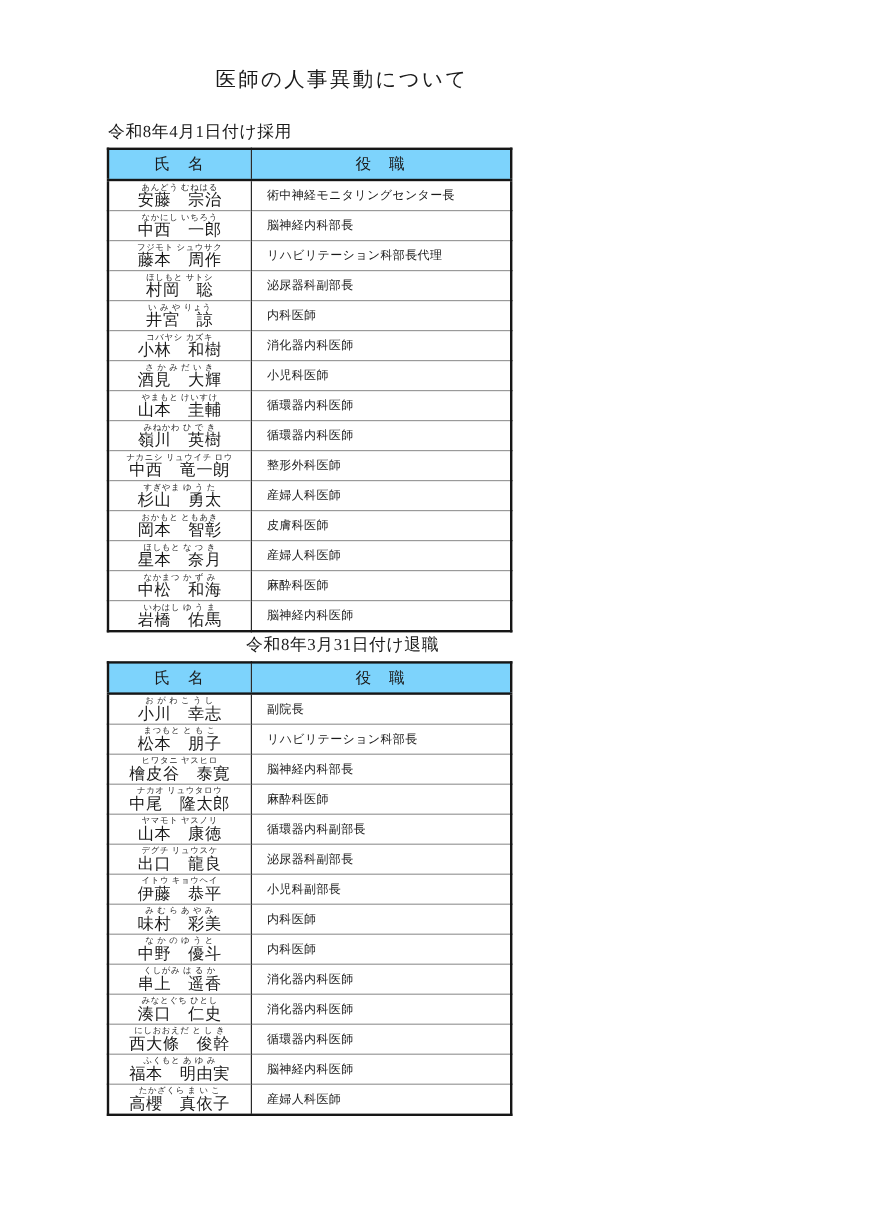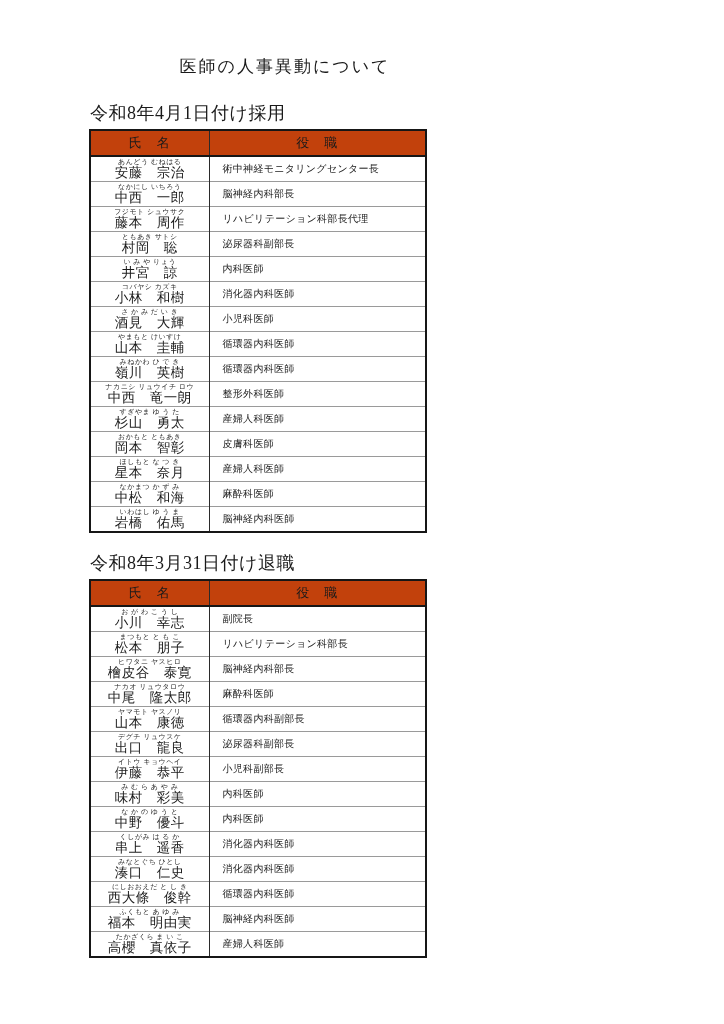--- a/index.html
+++ b/index.html
@@ -7,32 +7,32 @@
     width:724px; height:1024px; background:#ffffff; position:relative;
     font-family:"Liberation Serif","DejaVu Serif",serif; color:#1a1a1a;
     -webkit-font-smoothing:antialiased;
   }
   .content { position:absolute; left:89px; top:55px; width:392px; }
   .title {
     font-size:17px; font-weight:normal; text-align:center;
     letter-spacing:2px; margin:0; padding:0;
   }
   .caption {
-    font-size:18px; letter-spacing:0.5px; margin:23px 0 4px 1px;
-  }
-  .caption.second { margin-top:18px; }
+    font-size:14px; letter-spacing:0.5px; margin:23px 0 4px 1px;
+  }
+  .caption.second { margin-top:2px;text-align:center; }
   table {
     border-collapse:collapse; width:338px; table-layout:fixed;
     border:2.5px solid #161616;
   }
   col.name-col { width:119px; }
   th {
     font-weight:normal; font-size:13px; letter-spacing:1px;
     height:24px; text-align:center; vertical-align:middle;
-    border-bottom:2px solid #161616; background:#c2410c; padding:0;
+    border-bottom:2px solid #161616; background:#7dd3fc; padding:0;
   }
   th:first-child, td:first-child { border-right:1px solid #2a2a2a; }
   td { border-top:1px solid #9a9a9a; padding:0; vertical-align:middle; height:24px; }
   .name-cell { text-align:center;margin-left:12px; }
   .furigana {
     font-size:7px; line-height:8px; letter-spacing:0.5px; color:#2a2a2a;
     white-space:nowrap;
   }
   .name {
     font-size:13.5px; line-height:14px; letter-spacing:0.5px; white-space:nowrap;
@@ -77,21 +77,21 @@
         </tr>
         <tr>
           <td class="name-cell">
             <div class="furigana">フジモト シュウサク</div>
             <div class="name">藤本　周作</div>
           </td>
           <td class="position-cell">リハビリテーション科部長代理</td>
         </tr>
         <tr>
           <td class="name-cell">
-            <div class="furigana">ともあき サトシ</div>
+            <div class="furigana">ほしもと サトシ</div>
             <div class="name">村岡　聡</div>
           </td>
           <td class="position-cell">泌尿器科副部長</td>
         </tr>
         <tr>
           <td class="name-cell">
             <div class="furigana">い み や  りょう</div>
             <div class="name">井宮　諒</div>
           </td>
           <td class="position-cell">内科医師</td>

